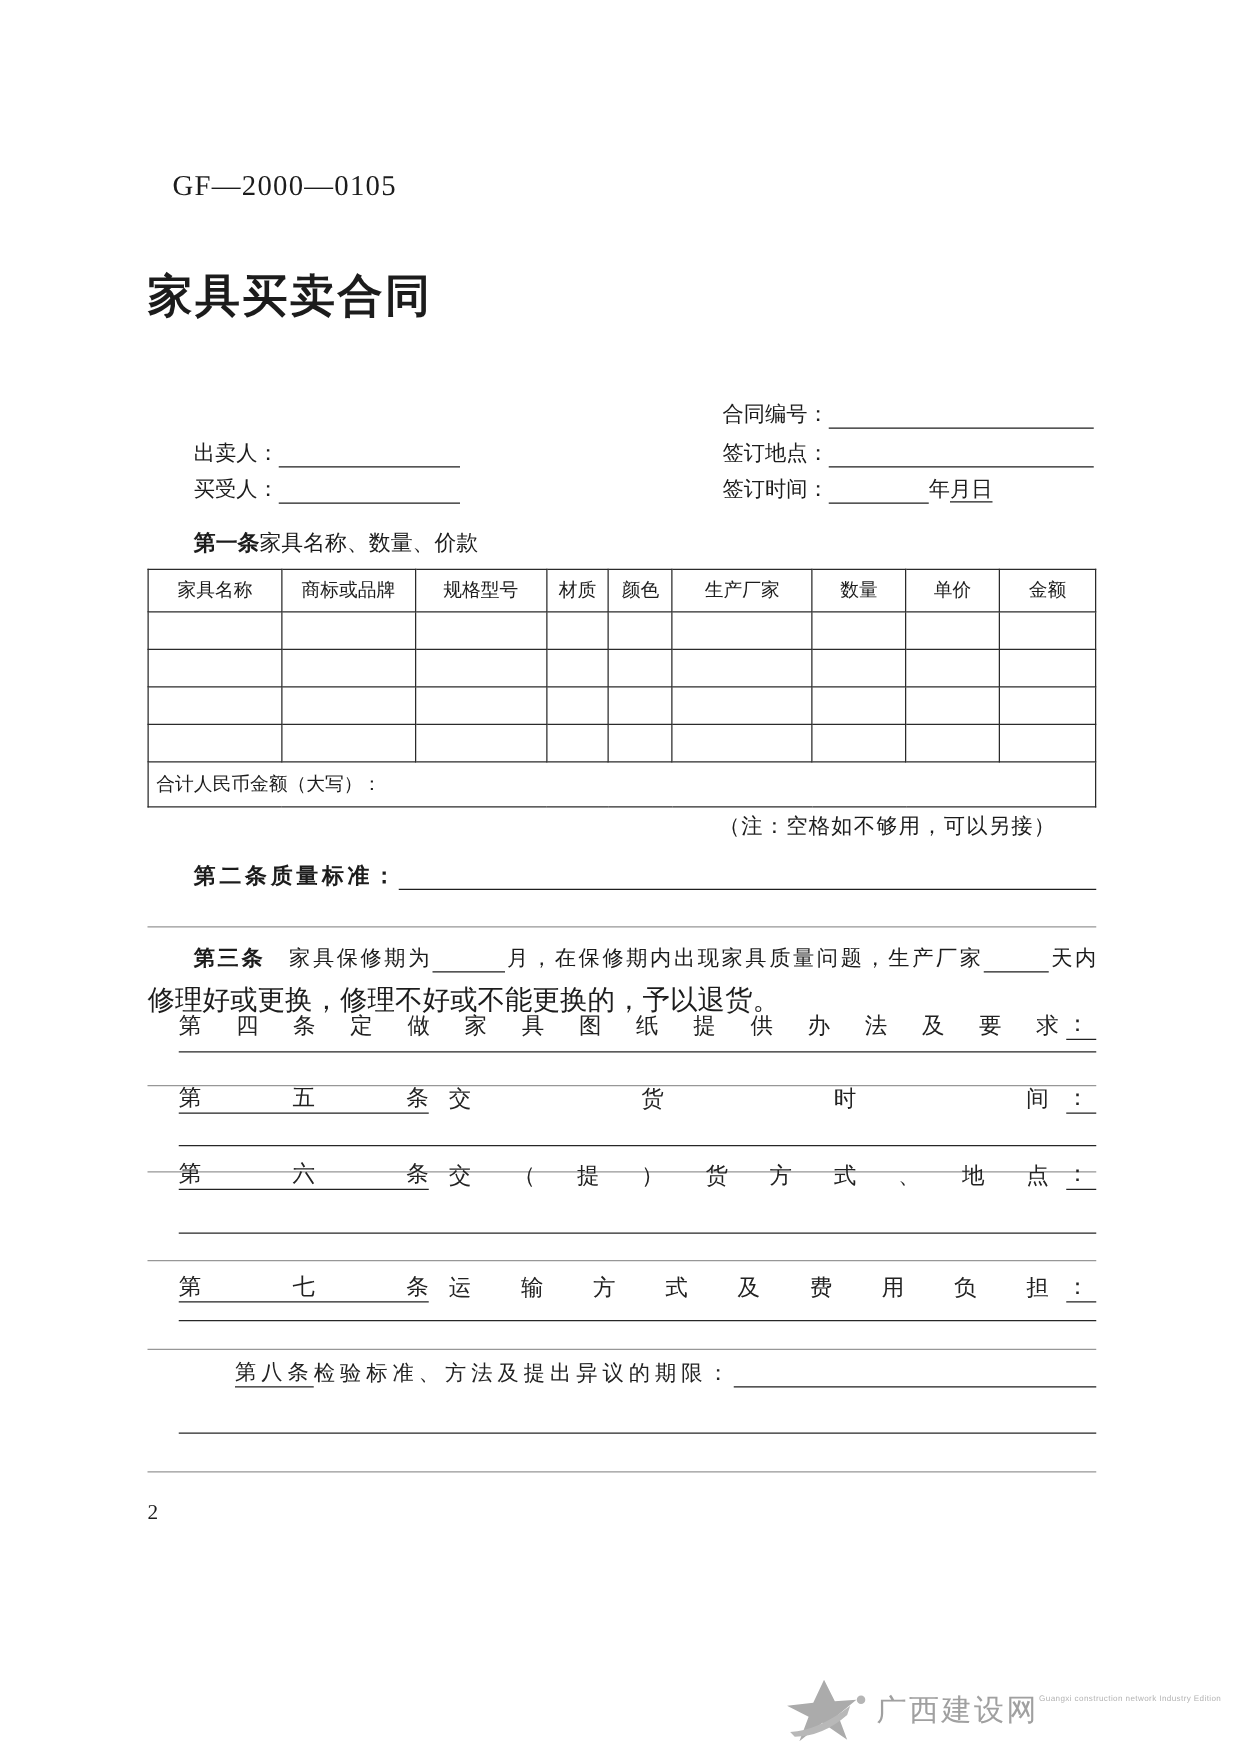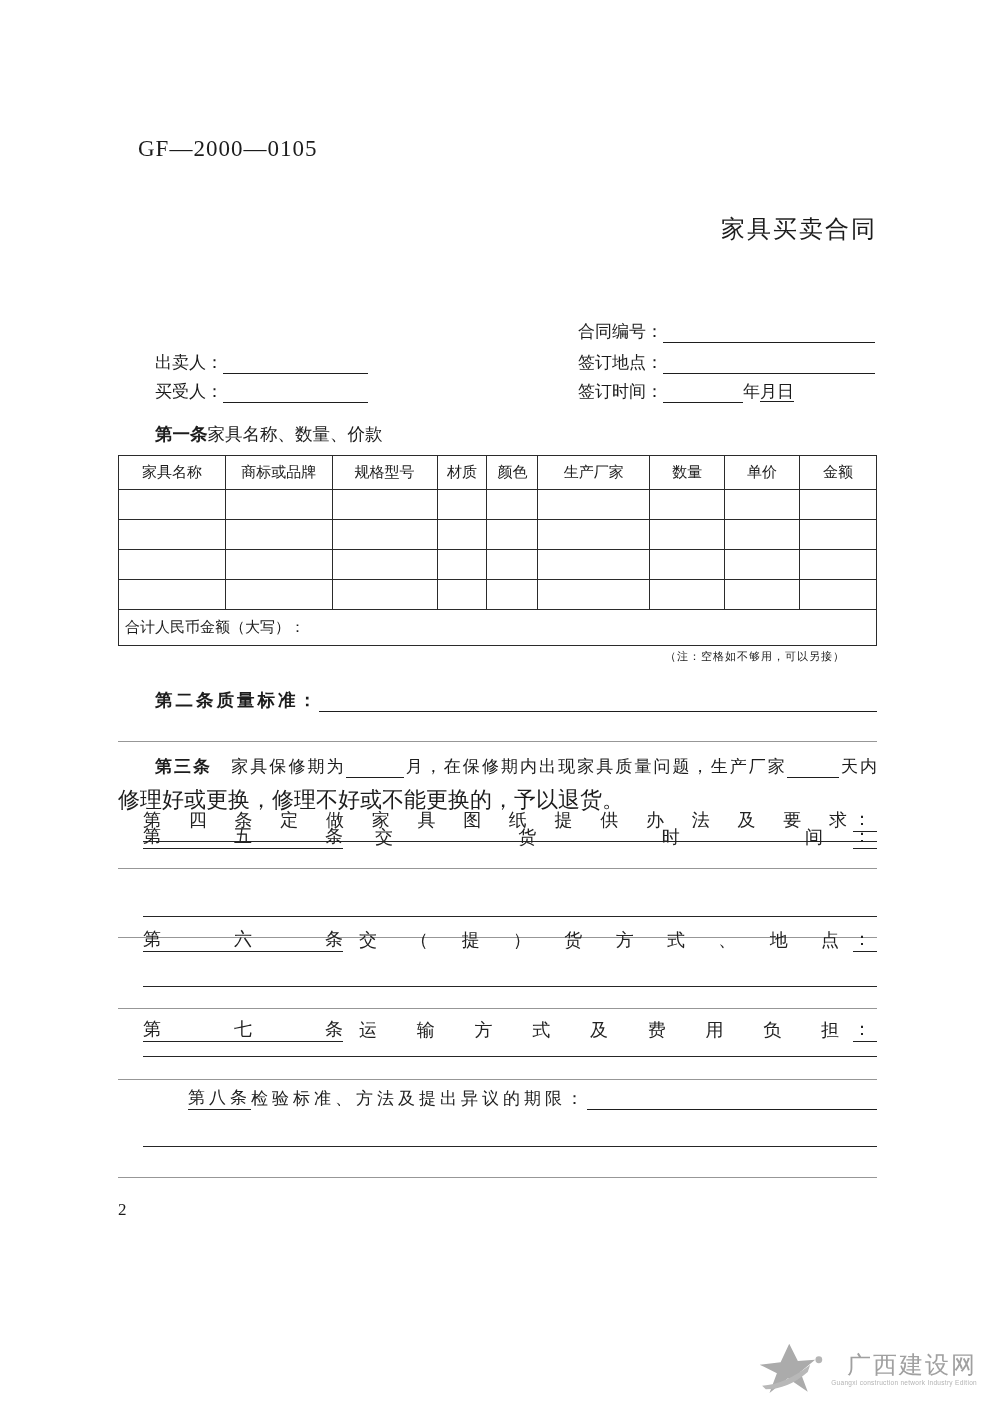--- a/index.html
+++ b/index.html
@@ -2,22 +2,22 @@
 <html><head>
 <meta charset="utf-8">
 <style>
   * { margin:0; padding:0; box-sizing:border-box; }
   html,body { background:#ffffff; }
   body { font-family:"Liberation Serif","DejaVu Serif",serif; color:#1c1c1c; }
   .page { position:relative; width:992px; height:1403px; background:#ffffff; overflow:hidden; }
   .content { position:absolute; left:118px; top:0; width:759px; height:100%; }
 
   .doc-number { position:absolute; top:136px; left:0; font-size:23px; font-weight:normal; letter-spacing:1px;margin-left:20px; }
-  .title { position:absolute; top:213px; left:0; width:100%; text-align:right;
-           font-size:24px; font-weight:normal; letter-spacing:2px; }
+  .title { position:absolute; top:213px; left:0; width:100%; text-align:left;
+           font-size:36px; font-weight:bold; letter-spacing:2px; }
   .subtitle { position:absolute; top:267px; left:0; width:100%; text-align:center;
               font-size:19px; letter-spacing:6px; }
 
   .meta-item { position:absolute; font-size:17px; white-space:nowrap; }
   .m-contract { top:320px; left:460px; }
   .m-seller   { top:351px; left:37px; }
   .m-place    { top:351px; left:460px; }
   .m-buyer    { top:380px; left:37px; }
   .m-time     { top:380px; left:460px; }
   .blank { display:inline-block; border-bottom:1.5px solid #1e1e1e; height:16px; vertical-align:bottom; }
@@ -27,57 +27,57 @@
 
   .art1-heading { position:absolute; top:422px; left:37px; font-size:17.5px; }
   .b-sans { font-family:"Liberation Sans","DejaVu Sans",sans-serif; font-weight:bold; }
 
   table.items { position:absolute; top:455px; left:0; width:759px; border-collapse:collapse; }
   table.items th, table.items td { border:1px solid #2b2b2b; font-weight:normal; font-size:15px; padding:0; }
   table.items th { height:34px; text-align:center; }
   table.items td.cell { height:30px; }
   table.items td.total { height:36px; text-align:left; padding-left:6px; font-size:15px; }
 
-  .note { position:absolute; top:649px; right:32px; font-size:11px; letter-spacing:1px; }
+  .note { position:absolute; top:649px; right:32px; font-size:17px; letter-spacing:1px; }
 
   .art2 { position:absolute; top:688px; left:37px; right:0; display:flex; align-items:flex-end;
           font-family:"Liberation Sans","DejaVu Sans",sans-serif; font-weight:bold;
           font-size:17.5px; letter-spacing:3px; }
   .fill { flex:1; border-bottom:1.5px solid #1e1e1e; height:20px; }
 
   .gline { position:absolute; left:0; width:759px; border-bottom:1px solid #979797; height:0; }
   .dline { position:absolute; left:25px; width:734px; border-bottom:1.5px solid #262626; height:0; }
 
   .art3-l1 { position:absolute; top:755px; left:37px; width:722px; font-size:17px;
              text-align:justify; text-align-last:justify; white-space:nowrap; }
   .art3-l2 { position:absolute; top:785px; left:0; font-size:22px; }
 
   .art-row { position:absolute; left:25px; width:734px; height:22px; display:flex; align-items:flex-end;
              font-family:"Liberation Sans","DejaVu Sans",sans-serif; font-size:18px; color:#222; }
   .art-label { width:200px; text-align:justify; text-align-last:justify; border-bottom:1.5px solid #222; }
   .art-mid { flex:1; text-align:justify; text-align-last:justify; padding:0 14px 0 16px; }
   .art-mid.noLabel { padding:0 6px 0 0; }
   .art-colon { width:24px; border-bottom:1.5px solid #222; }
-  .r4 { top:810px; } .r5 { top:827px;gap:16px; } .r6 { top:930px; } .r7 { top:1020px; }
+  .r4 { top:810px; } .r5 { top:869px; } .r6 { top:930px; } .r7 { top:1020px; }
   .a4a { top:841px; } .a4b { top:868px; }
   .a5a { top:916px; } .a5b { top:937px; }
   .a6a { top:986px; } .a6b { top:1008px; }
   .a7a { top:1056px; } .a7b { top:1079px; }
   .g1  { top:741px; }
   .a8a { top:1146px; left:25px; width:734px; } .a8b { top:1177px; }
 
   .art8 { position:absolute; top:1088px; left:25px; width:734px; height:22px; display:flex; align-items:flex-end;
           font-family:"Liberation Sans","DejaVu Sans",sans-serif; font-size:17px; letter-spacing:4px; color:#222; }
   .art8 .lbl { border-bottom:1.5px solid #222;margin-left:45px; }
 
   .pagenum { position:absolute; top:1200px; left:0; font-size:17px; }
 
   .watermark { position:absolute; right:15px; bottom:6px; display:flex; align-items:center; }
   .wm-star { margin-right:6px; }
-  .wm-text { display:flex; flex-direction:column;align-items:flex-end; }
+  .wm-text { display:flex; flex-direction:row; }
   .wm-cn { font-size:24px; color:#a0a0a0; letter-spacing:2px; line-height:1.1; }
   .wm-en { font-size:6.5px; color:#b3b3b3; font-family:"Liberation Sans","DejaVu Sans",sans-serif; letter-spacing:0.3px; }
 </style>
 </head>
 <body>
 
 <div class="page">
   <div class="content">
 
     <div class="doc-number">GF—2000—0105</div>

